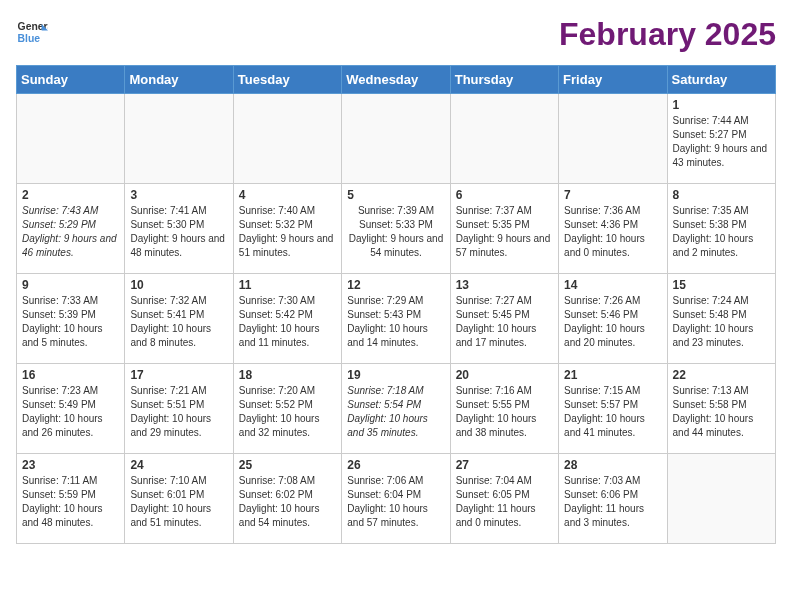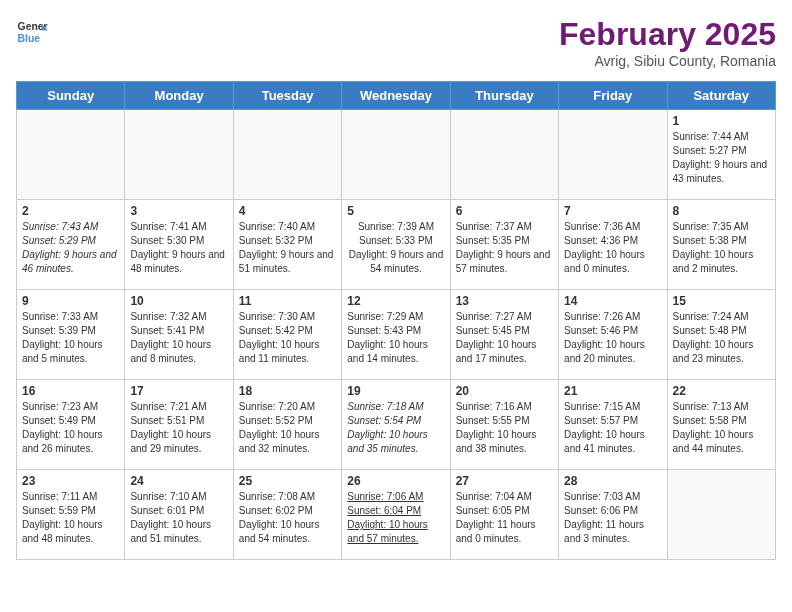--- a/index.html
+++ b/index.html
@@ -41,21 +41,21 @@
       width: 100%;
       border-collapse: collapse;
       table-layout: fixed;
     }
     thead th {
       background-color: #3a7cc3;
       color: #fff;
       font-size: 13px;
       font-weight: bold;
       padding: 6px 4px;
-      text-align: center;
+      text-align: left;
       border: 1px solid #5a9ad3;
     }
     td {
       border: 1px solid #ccc;
       vertical-align: top;
       padding: 4px 5px;
       font-size: 10.5px;
       color: #333;
       height: 90px;
       background: #fff;
@@ -81,21 +81,20 @@
 <div class="header">
   <div class="logo">
     <svg class="logo-icon" viewBox="0 0 40 40">
       <text x="2" y="18" font-size="13" font-weight="bold" fill="#333" font-family="Arial">General</text>
       <text x="2" y="32" font-size="13" font-weight="bold" fill="#4a90d9" font-family="Arial">Blue</text>
       <polygon points="32,10 40,18 32,18" fill="#4a90d9"></polygon>
     </svg>
   </div>
   <div class="title-block">
     <div class="month-title">February 2025</div>
-    <div class="location">Avrig, Sibiu County, Romania</div>
   </div>
 </div>
 
 <table>
   <thead>
     <tr id="weekday-header">
         <th>Sunday</th>
         <th>Monday</th>
         <th>Tuesday</th>
         <th>Wednesday</th>
@@ -265,21 +264,21 @@
 Daylight: 10 hours and 51 minutes.</div>
         </td>
         <td>
           <span class="day-num">25</span>
           <div class="day-info" style="white-space: pre-line;">Sunrise: 7:08 AM
 Sunset: 6:02 PM
 Daylight: 10 hours and 54 minutes.</div>
         </td>
         <td>
           <span class="day-num">26</span>
-          <div class="day-info" style="white-space: pre-line; text-decoration: underline;">Sunrise: 7:06 AM
+          <div class="day-info" style="white-space: pre-line;">Sunrise: 7:06 AM
 Sunset: 6:04 PM
 Daylight: 10 hours and 57 minutes.</div>
         </td>
         <td>
           <span class="day-num">27</span>
           <div class="day-info" style="white-space: pre-line;">Sunrise: 7:04 AM
 Sunset: 6:05 PM
 Daylight: 11 hours and 0 minutes.</div>
         </td>
         <td>

